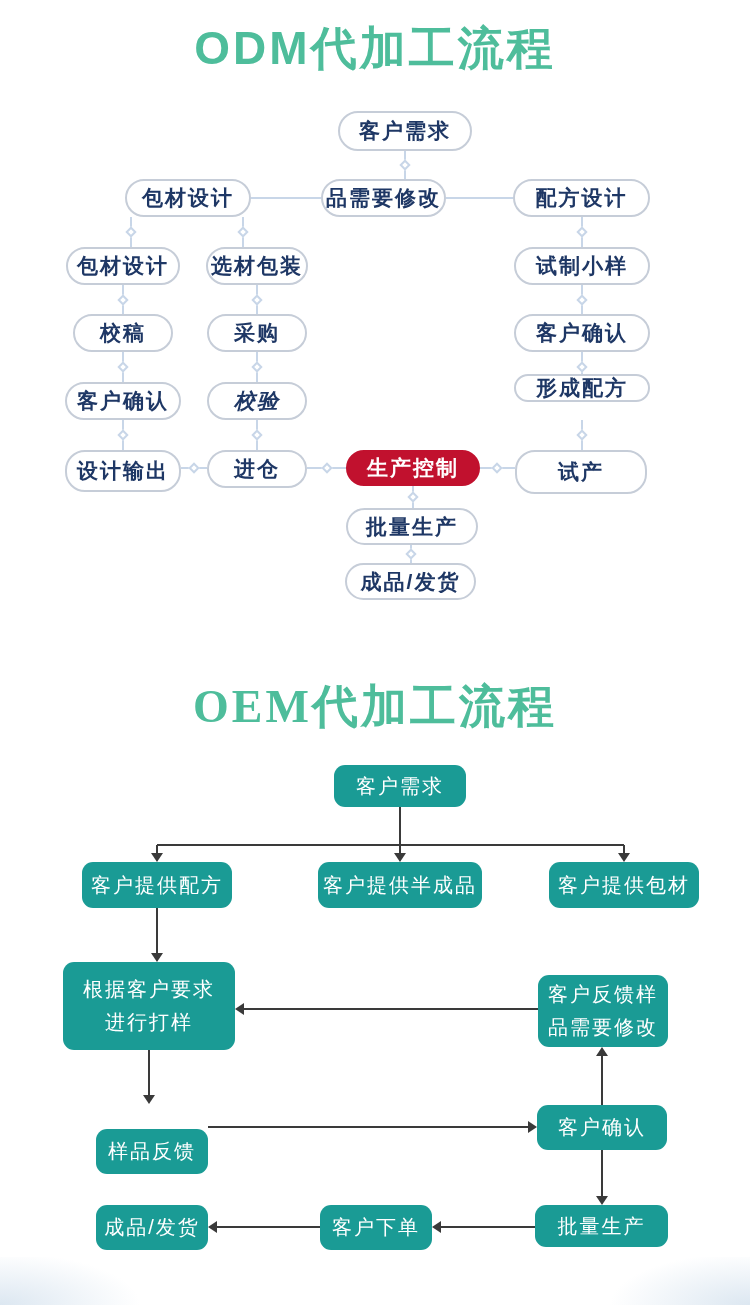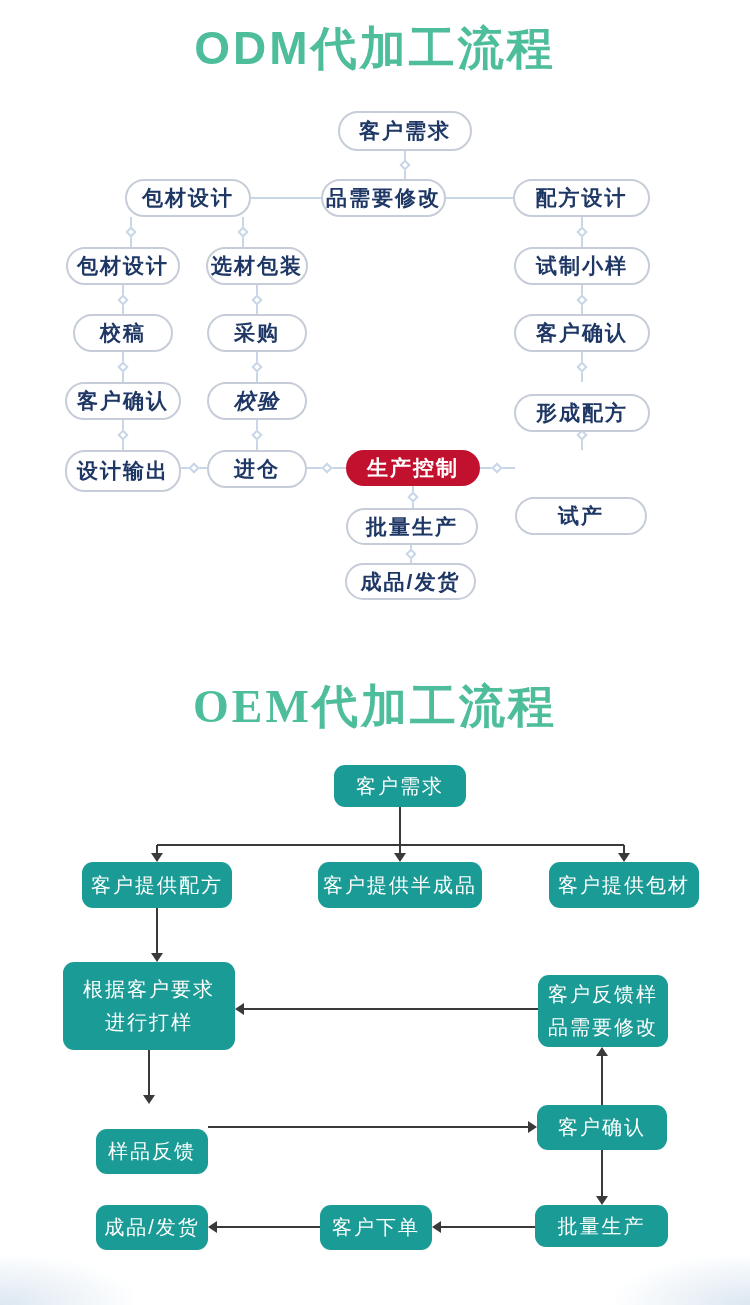--- a/index.html
+++ b/index.html
@@ -100,25 +100,25 @@
       <div class="node odm-node" style="left: 321px; top: 179px; width: 125px; height: 38px;">品需要修改</div>
       <div class="node odm-node" style="left: 513px; top: 179px; width: 137px; height: 38px;">配方设计</div>
       <div class="node odm-node" style="left: 66px; top: 247px; width: 114px; height: 38px;">包材设计</div>
       <div class="node odm-node" style="left: 206px; top: 247px; width: 102px; height: 38px;">选材包装</div>
       <div class="node odm-node" style="left: 514px; top: 247px; width: 136px; height: 38px;">试制小样</div>
       <div class="node odm-node" style="left: 73px; top: 314px; width: 100px; height: 38px; font-family: Liberation Mono, monospace;">校稿</div>
       <div class="node odm-node" style="left: 207px; top: 314px; width: 100px; height: 38px;">采购</div>
       <div class="node odm-node" style="left: 514px; top: 314px; width: 136px; height: 38px;">客户确认</div>
       <div class="node odm-node" style="left: 65px; top: 382px; width: 116px; height: 38px;">客户确认</div>
       <div class="node odm-node" style="left: 207px; top: 382px; width: 100px; height: 38px; font-style: italic;">校验</div>
-      <div class="node odm-node" style="left: 514px; top: 394px; width: 136px; height: 38px;">形成配方</div>
+      <div class="node odm-node" style="left: 514px; top: 374px; width: 136px; height: 28px;">形成配方</div>
       <div class="node odm-node" style="left: 65px; top: 450px; width: 116px; height: 42px;">设计输出</div>
       <div class="node odm-node" style="left: 207px; top: 450px; width: 100px; height: 38px;">进仓</div>
       <div class="node odm-node highlight" style="left: 346px; top: 450px; width: 134px; height: 36px;">生产控制</div>
-      <div class="node odm-node" style="left: 515px; top: 450px; width: 132px; height: 38px; margin-top: 47px;">试产</div>
+      <div class="node odm-node" style="left: 515px; top: 450px; width: 132px; height: 44px;">试产</div>
       <div class="node odm-node" style="left: 346px; top: 508px; width: 132px; height: 37px;">批量生产</div>
       <div class="node odm-node" style="left: 345px; top: 563px; width: 131px; height: 37px;">成品/发货</div>
     </div>
 
   <h1 class="flow-title" id="oem-title">OEM代加工流程</h1>
   <div class="layer" id="oem-layer">
       <div class="line oem-line" style="left: 399px; top: 807px; width: 2px; height: 38px;"></div>
       <div class="line oem-line" style="left: 157px; top: 844px; width: 467px; height: 2px;"></div>
       <div class="line oem-line" style="left: 156px; top: 845px; width: 2px; height: 9px;"></div>
       <div class="line oem-line" style="left: 399px; top: 845px; width: 2px; height: 9px;"></div>

